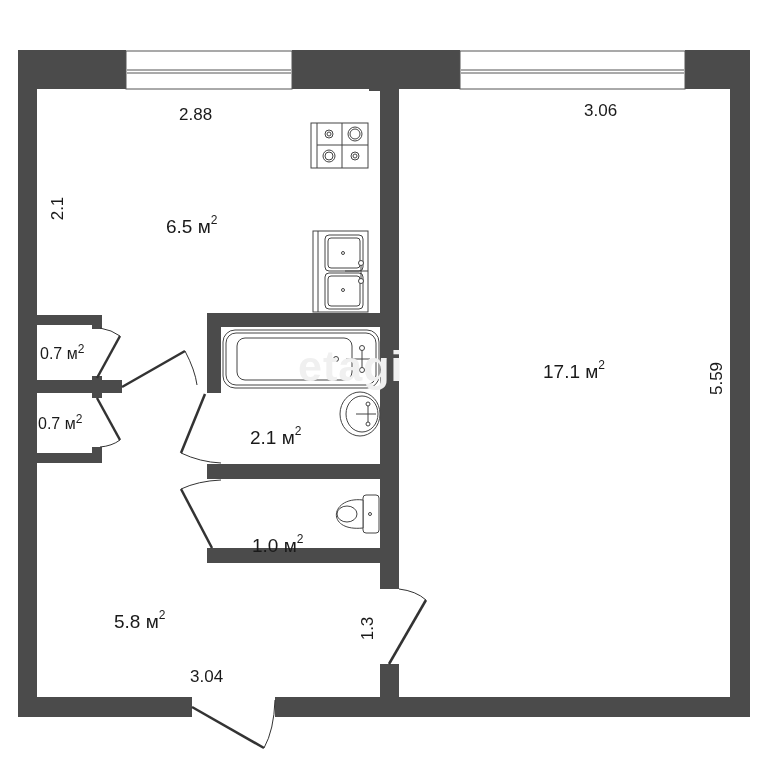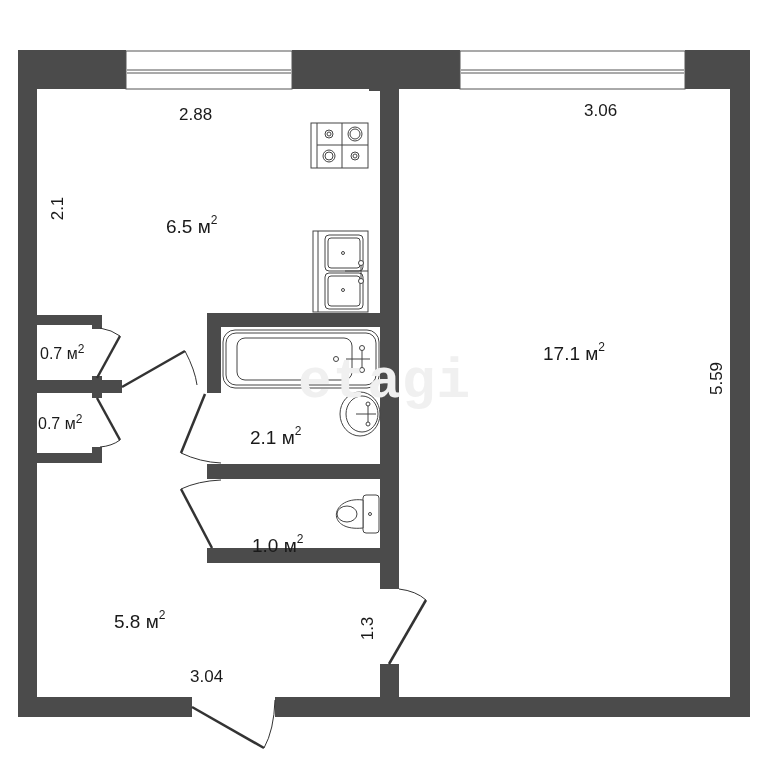--- a/index.html
+++ b/index.html
@@ -3,21 +3,21 @@
 <meta charset="utf-8">
 <style>
   html, body { margin: 0; padding: 0; background: #ffffff; }
   body { width: 768px; height: 768px; position: relative; overflow: hidden; font-family: "DejaVu Sans Condensed", "Liberation Sans", sans-serif; }
   #plan { position: absolute; left: 0; top: 0; width: 768px; height: 768px; }
   .lbl { position: absolute; color: #1a1a1a; font-family: "Liberation Sans", sans-serif; white-space: nowrap; line-height: 1; }
   .area { font-size: 19px; }
   .area sup { font-size: 12px; vertical-align: top; position: relative; top: -3px; }
   .dim { font-size: 17px; }
   .vert { transform: rotate(-90deg); transform-origin: center center; }
-  .wm { position: absolute; color: #f0f0f0; font-family: Liberation Mono, monospace; font-weight: bold; font-size: 56px; letter-spacing: 1px; margin-top: 8px; }
+  .wm { position: absolute; color: #f0f0f0; font-family: Liberation Sans, sans-serif; font-weight: bold; font-size: 43px; letter-spacing: 1px; }
 </style>
 </head>
 <body>
 
 <svg id="plan" viewBox="0 0 768 768" xmlns="http://www.w3.org/2000/svg">
   <g fill="#4b4b4b">
 
     <rect x="18" y="50" width="108" height="39"></rect>
 
     <rect x="292" y="50" width="168" height="39"></rect>
@@ -143,21 +143,21 @@
     <line x1="192" y1="707" x2="264" y2="748" stroke-width="2.5"></line>
     <path d="M264,748 Q274,730 275,700" stroke-width="1"></path>
   </g>
 </svg>
 
 <div class="wm" style="left:298px; top:342px;">etagi</div>
 
 <div class="lbl area" style="left:166px; top:217px;">
   <span>6.5</span> <span>м</span><sup>2</sup>
 </div>
-<div class="lbl area" style="left:543px; top:344px;">
+<div class="lbl area" style="left:543px; top:362px;">
   <span>17.1</span> <span>м</span><sup>2</sup>
 </div>
 <div class="lbl area" style="left:40px; top:346px; font-size:16px;">
   <span>0.7</span> <span>м</span><sup>2</sup>
 </div>
 <div class="lbl area" style="left:38px; top:416px; font-size:16px;">
   <span>0.7</span> <span>м</span><sup>2</sup>
 </div>
 <div class="lbl area" style="left:250px; top:428px;">
   <span>2.1</span> <span>м</span><sup>2</sup>

